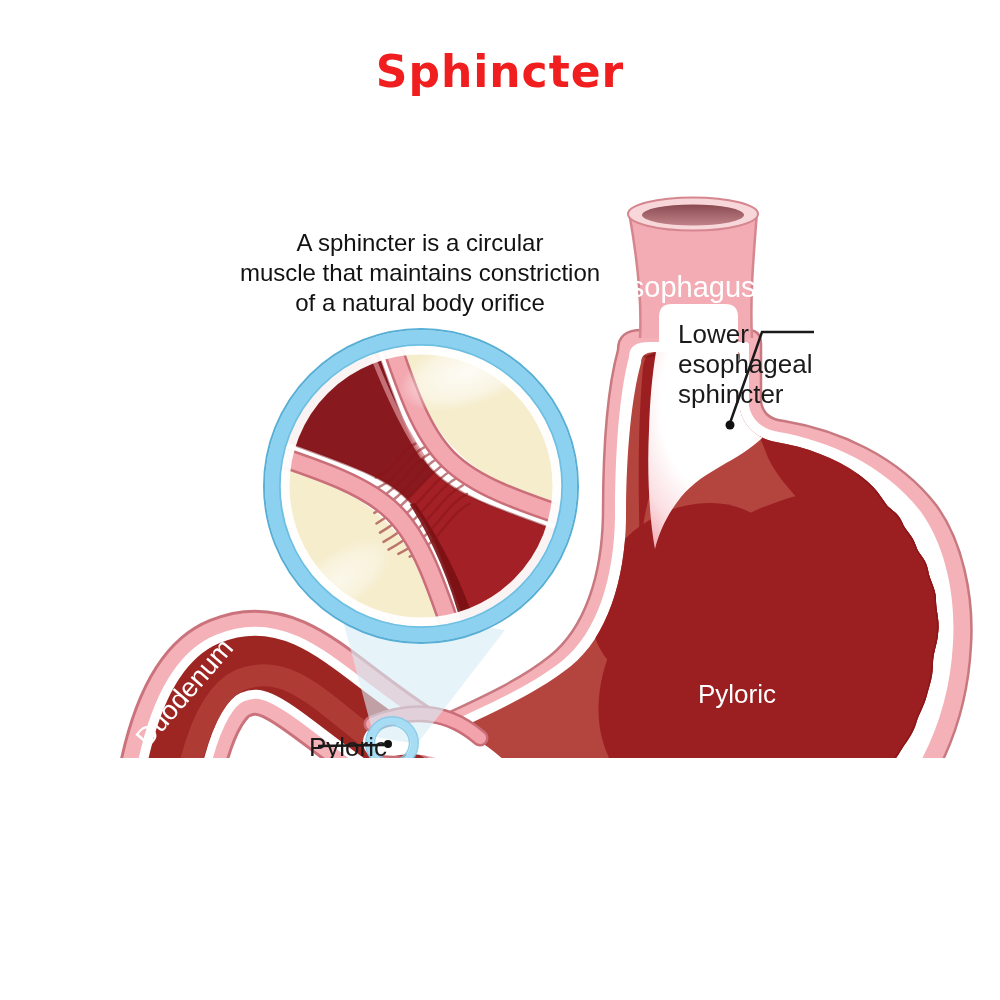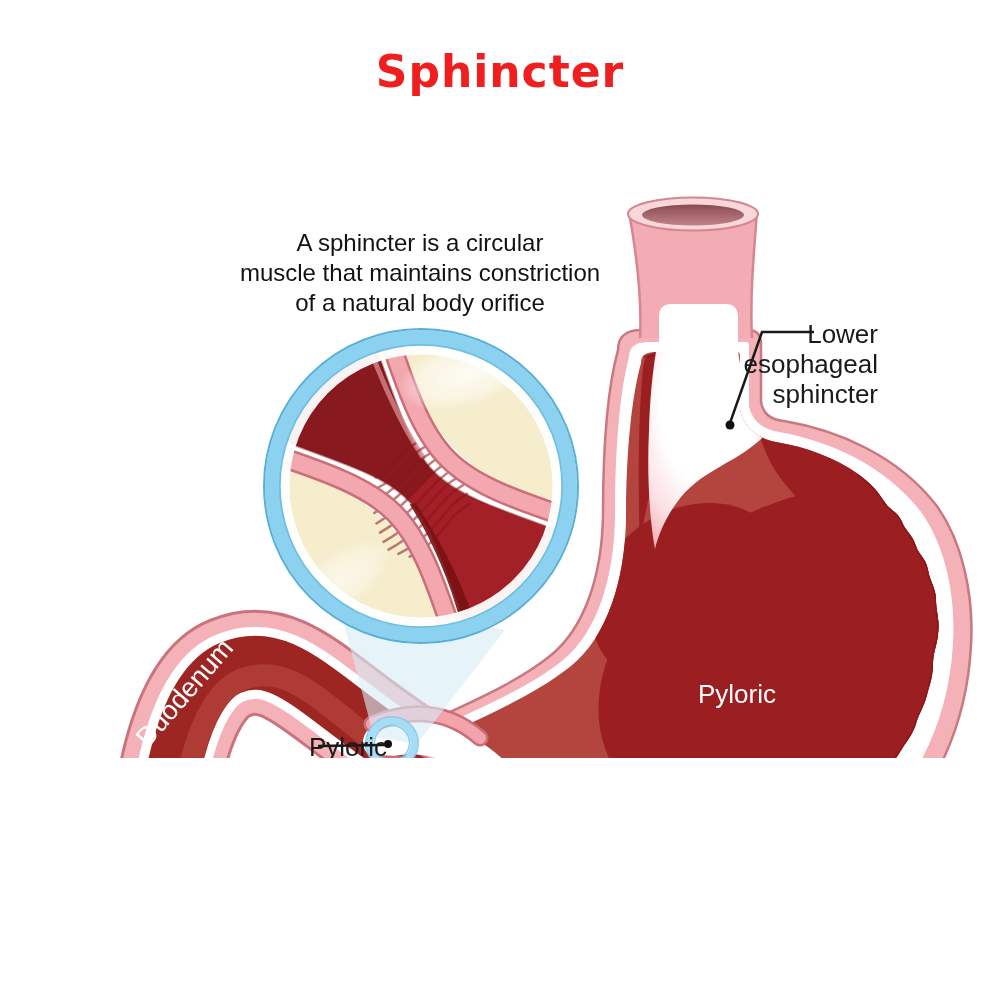--- a/index.html
+++ b/index.html
@@ -11,21 +11,21 @@
          font-family:"DejaVu Sans", sans-serif;font-size:44px;font-weight:700;
          color:#F01E1E;letter-spacing:1px;}
   .desc{left:170px;top:210px;width:500px;text-align:center;
         font-size:24px;line-height:30px;color:#121212;margin-top:18px;}
   .eso-lbl{left:583px;top:271px;width:200px;text-align:center;
            font-size:29px;color:#ffffff;}
   .sto-lbl{left:637px;top:679px;width:200px;text-align:center;
            font-size:26px;color:#ffffff;}
   .duo-lbl{left:86px;top:677px;width:200px;height:34px;text-align:center;
            font-size:27px;color:#ffffff;transform:rotate(-49deg);}
-  .les-lbl{left:678px;top:319px;width:200px;text-align:right;
+  .les-lbl{left:678px;top:319px;width:200px;
            font-size:26px;line-height:30px;color:#1a1a1a;}
   .pyl-lbl{left:248px;top:732px;width:200px;text-align:center;
            font-size:26px;line-height:30px;color:#1a1a1a;}
 </style>
 </head>
 <body>
 
 <div class="stage">
 
 <svg width="1000" height="1000" viewBox="0 0 1000 1000">
@@ -186,20 +186,21 @@
     <path d="M 318,746 L 384,745"></path>
   </g>
   <circle cx="730" cy="425" r="4.5" fill="#111111"></circle>
   <circle cx="388" cy="744" r="4" fill="#111111"></circle>
 </svg>
 
   <div class="lbl title">Sphincter</div>
   <div class="lbl desc">A sphincter is a circular
 muscle that maintains constriction
 of a natural body orifice</div>
+  <div class="lbl eso-lbl">Esophagus</div>
   <div class="lbl sto-lbl">Pyloric</div>
   <div class="lbl duo-lbl">Duodenum</div>
   <div class="lbl les-lbl">Lower
 esophageal
 sphincter</div>
   <div class="lbl pyl-lbl">Pyloric
 sphincter</div>
 </div>
 
 </body></html>

